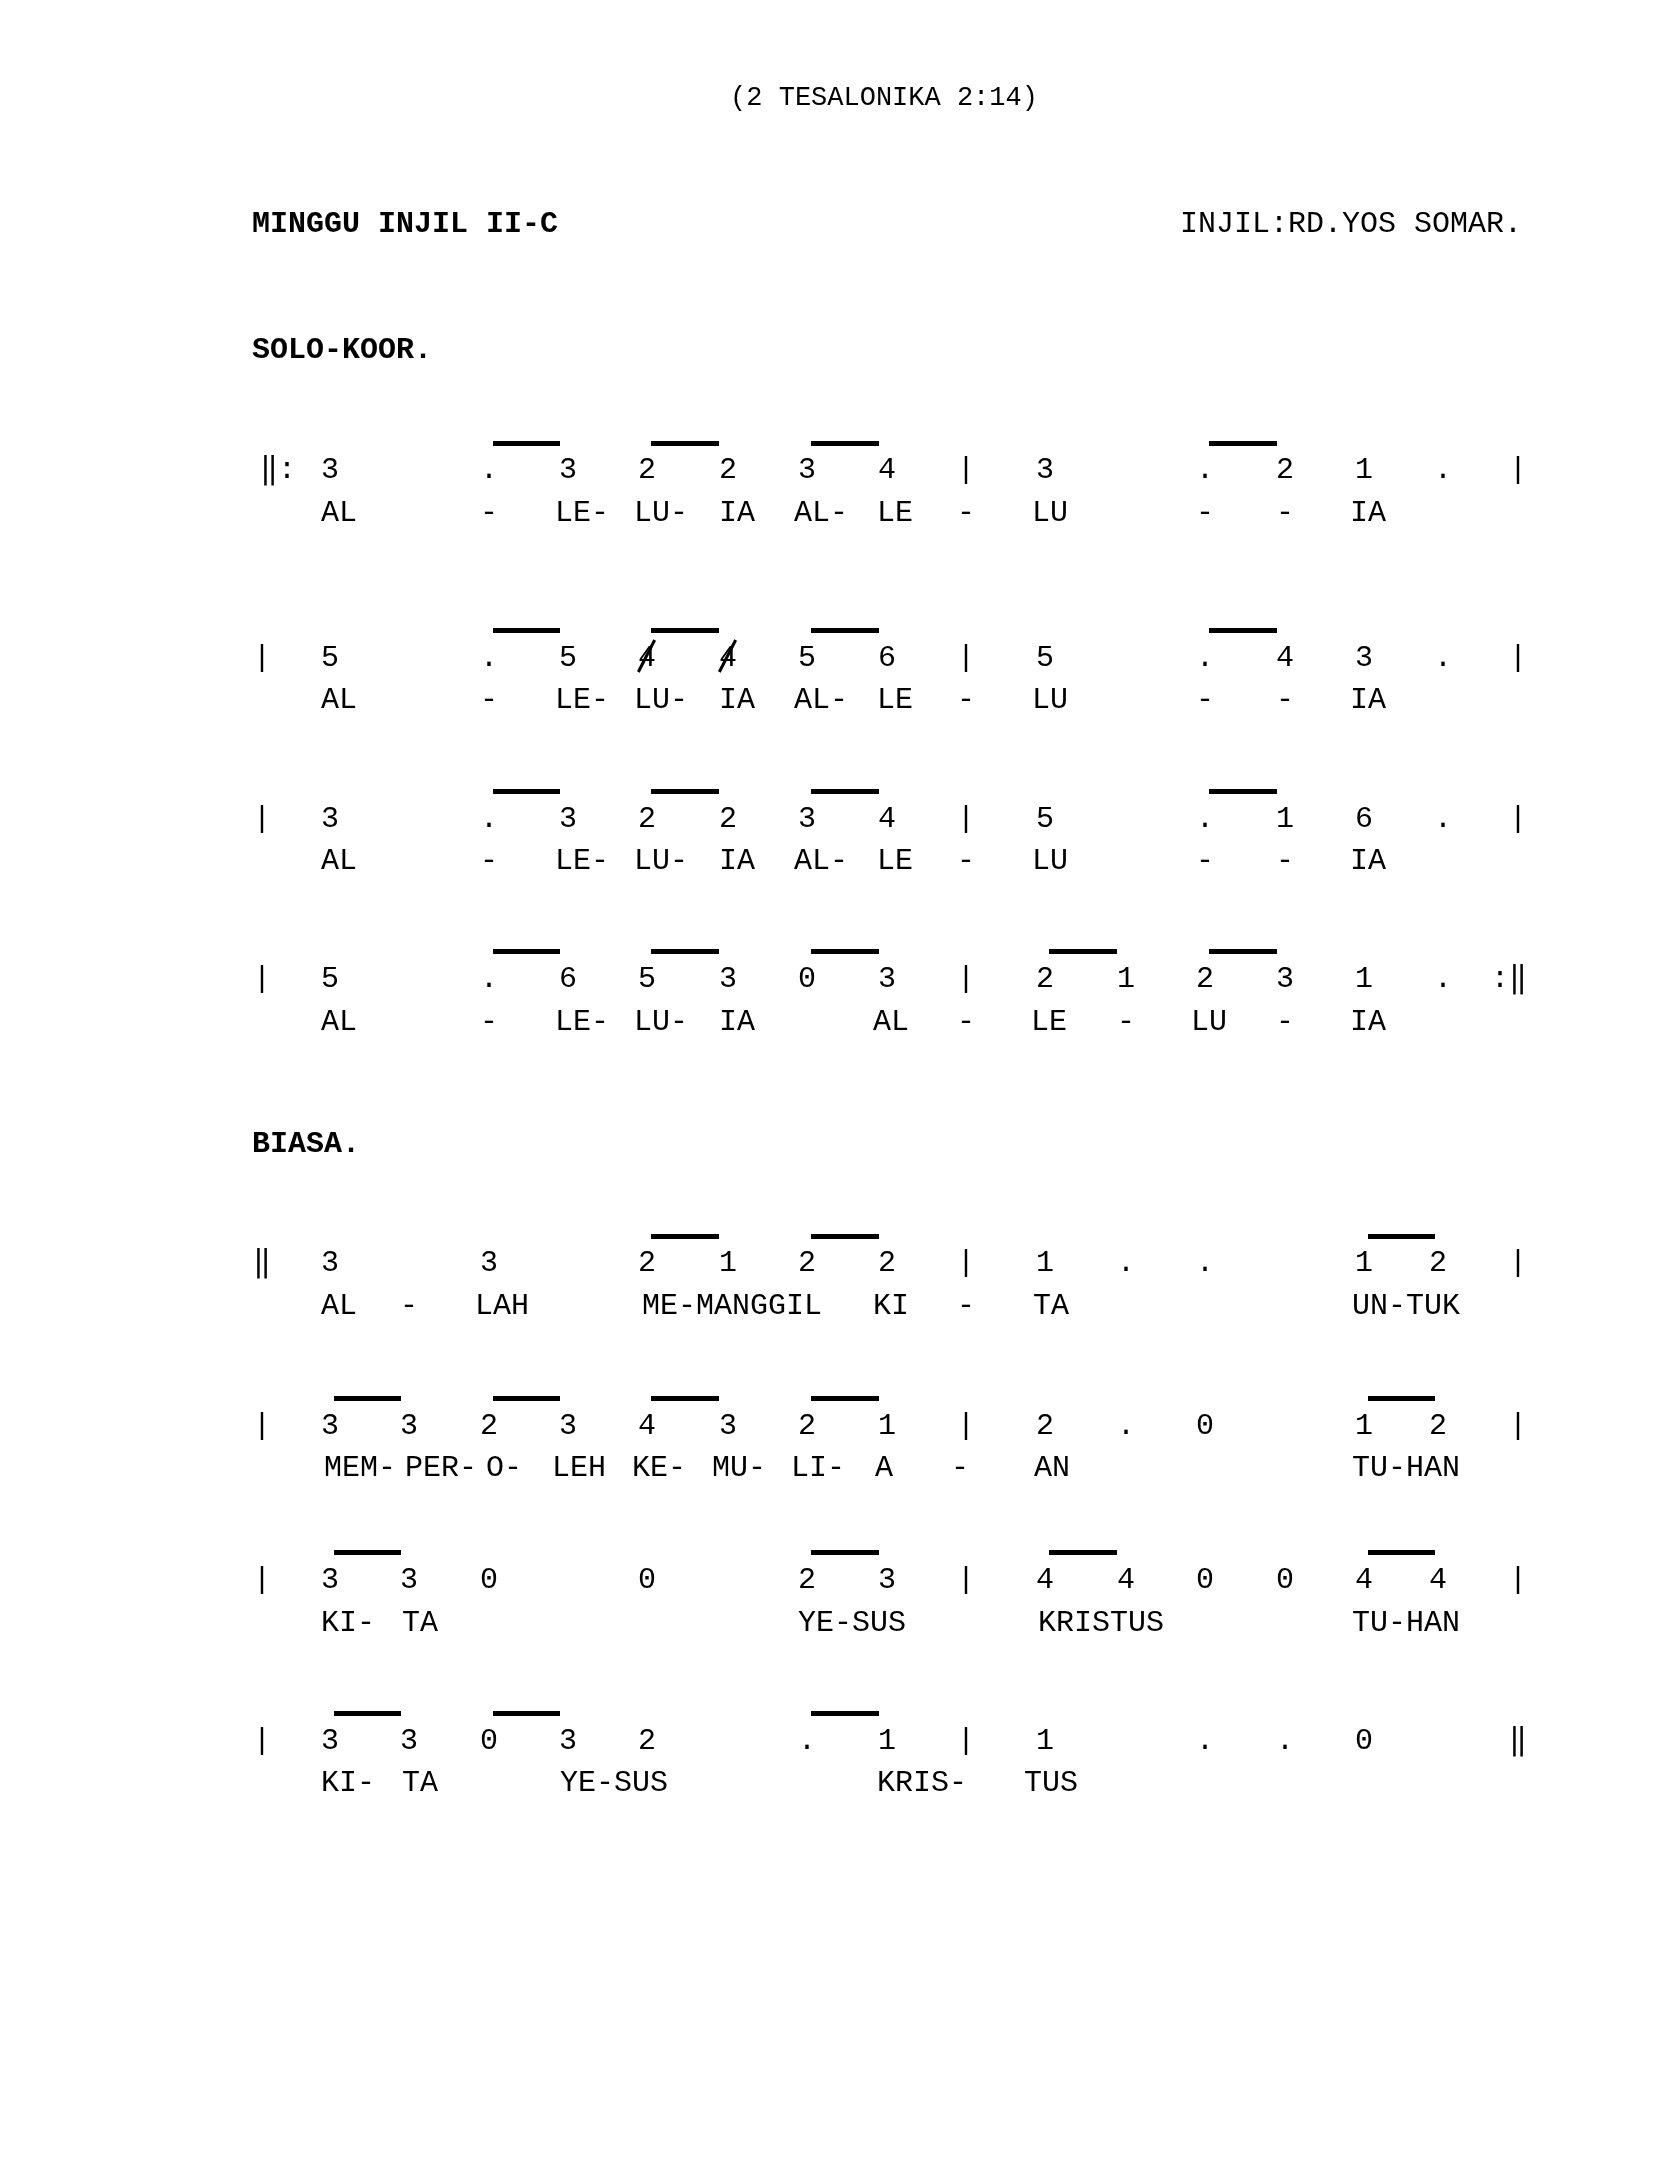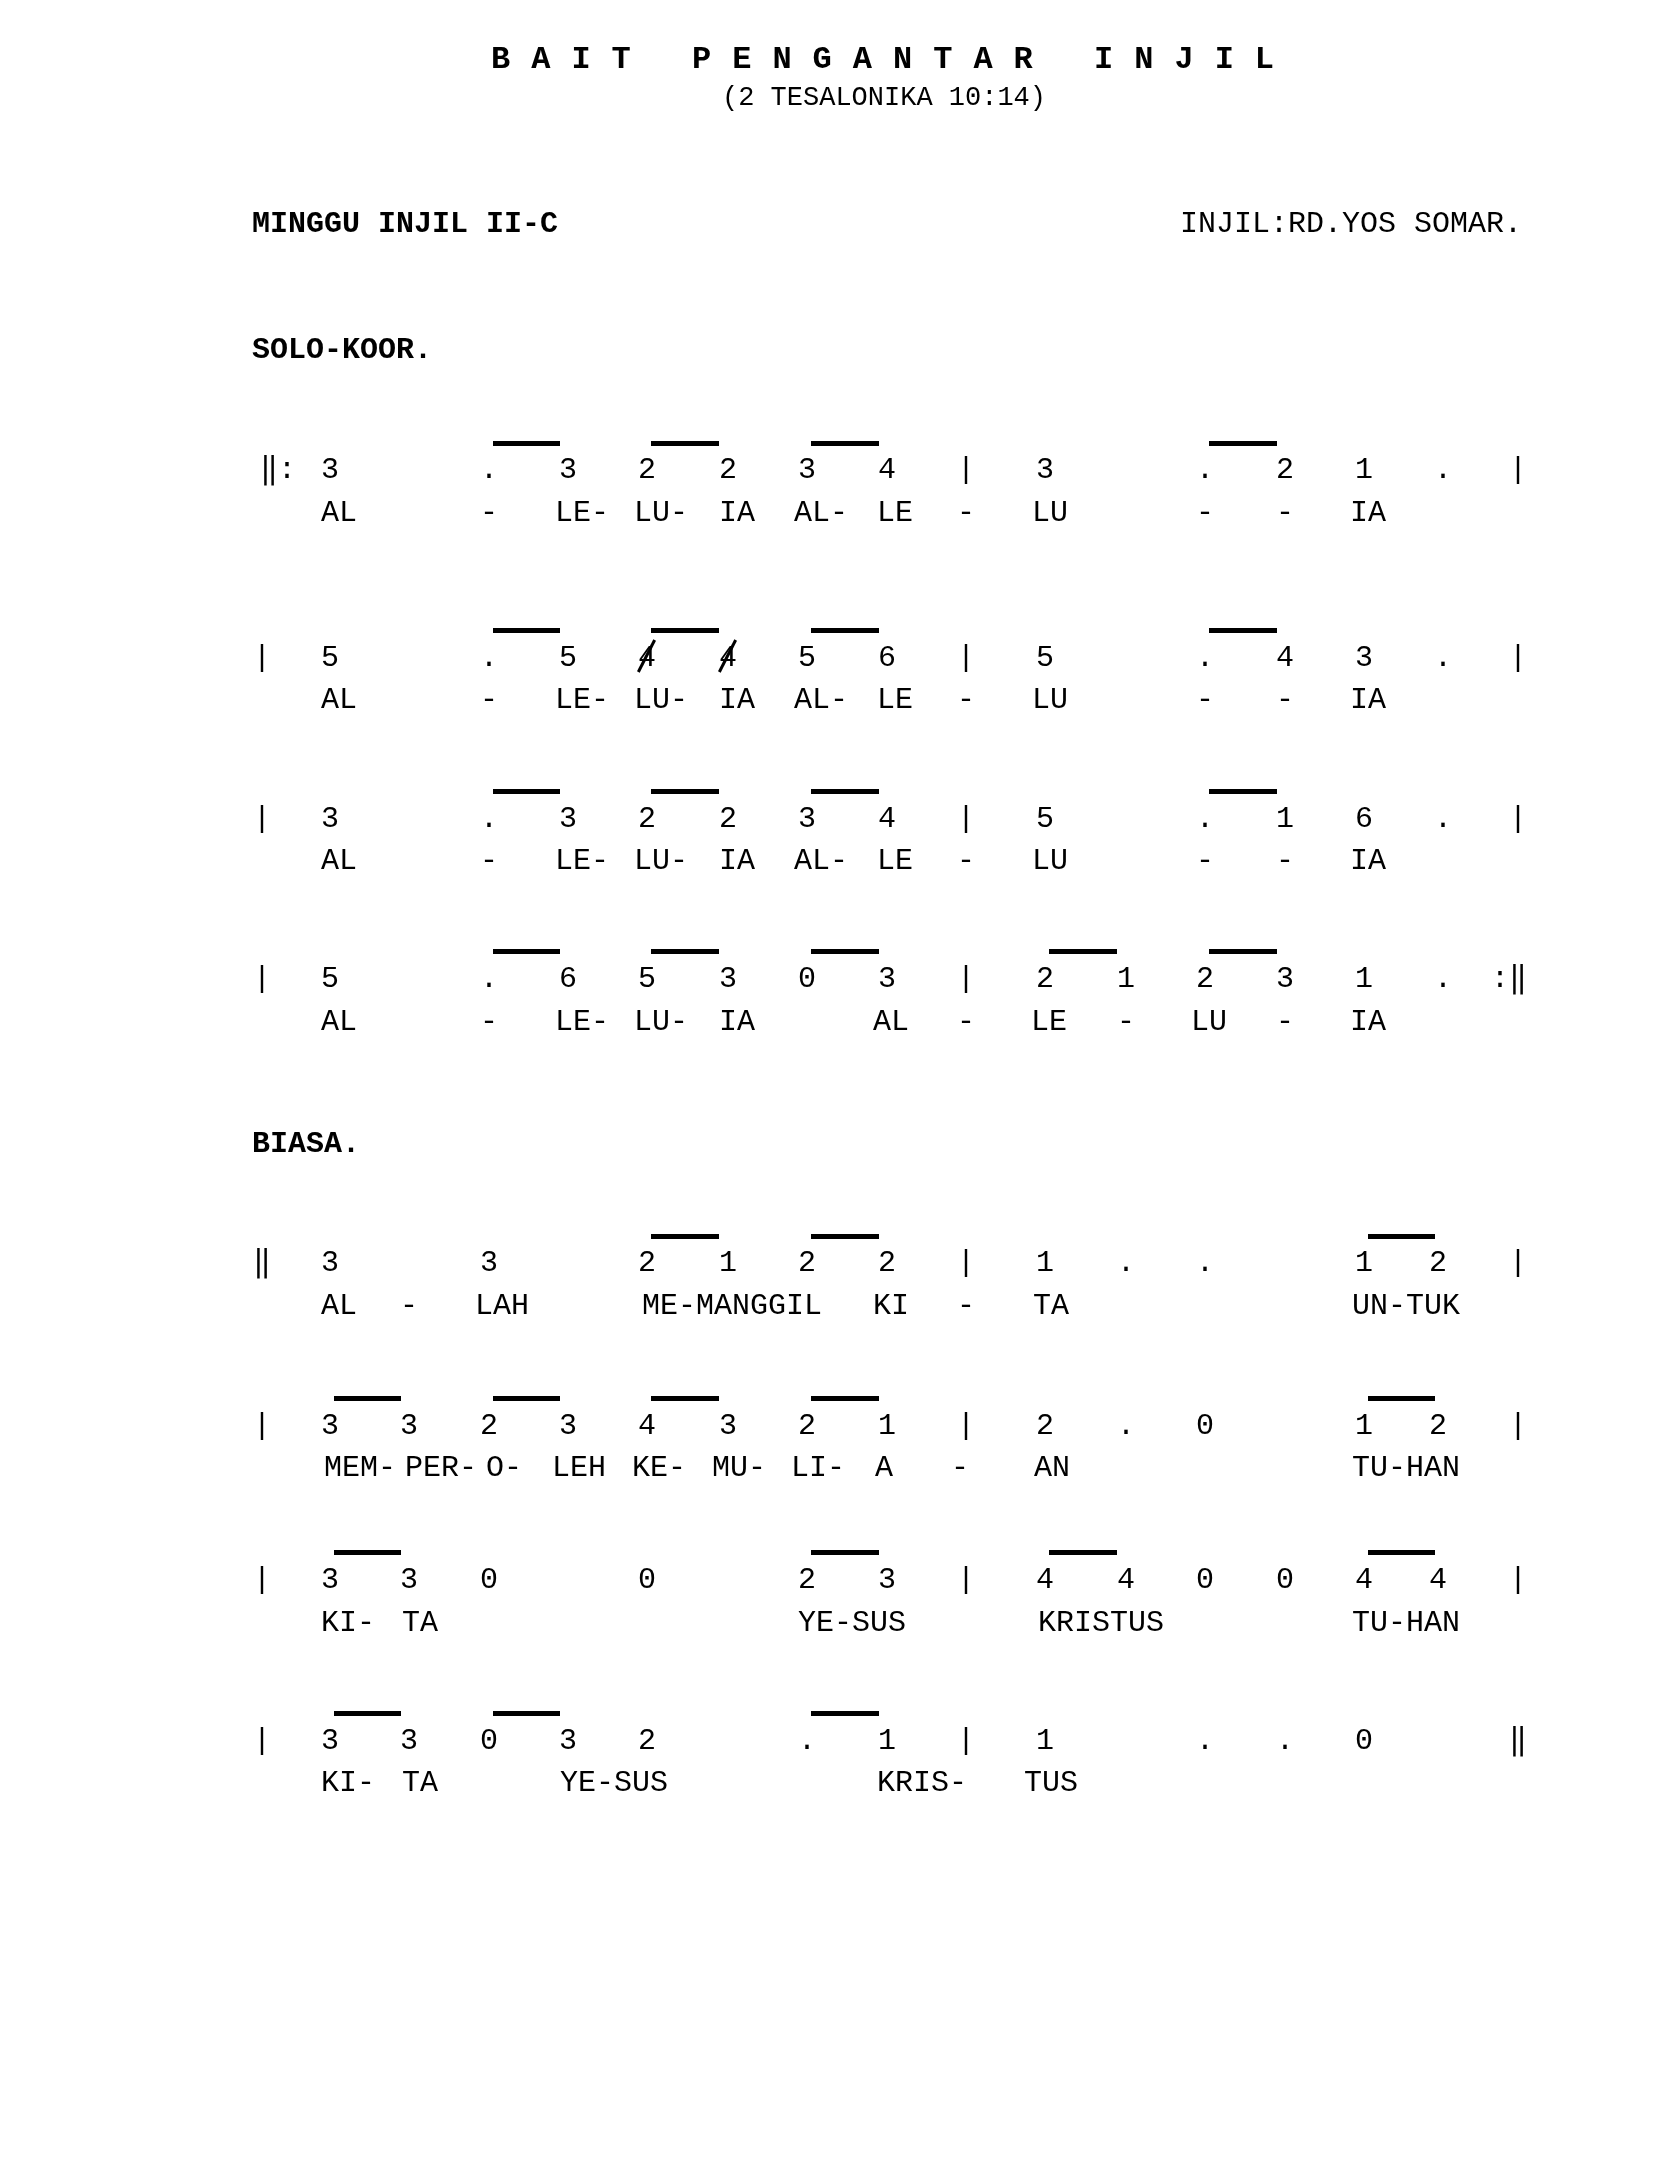--- a/index.html
+++ b/index.html
@@ -49,22 +49,21 @@
     left:50%;top:-5px;width:3px;height:36px;
     margin-left:-2px;
     background:#000;
     transform:rotate(27deg);
   }
 </style>
 </head>
 <body>
 
 <div class="page">
-  <div class="doc-title">BAIT PENGANTAR INJIL</div>
-  <div class="doc-subtitle">(2 TESALONIKA 10:14)</div>
+  <div class="doc-subtitle">(2 TESALONIKA 2:14)</div>
   <div class="meta-left">MINGGU INJIL II-C</div>
   <div class="meta-right">INJIL:RD.YOS SOMAR.</div>
   <div id="score">
       <div class="heading" style="top: 335px;">SOLO-KOOR.</div>
       <div class="mline">
         <div class="beam" style="left: 493px; width: 67px; top: 441px;"></div>
         <div class="beam" style="left: 651px; width: 68px; top: 441px;"></div>
         <div class="beam" style="left: 811px; width: 68px; top: 441px;"></div>
         <div class="beam" style="left: 1209px; width: 68px; top: 441px;"></div>
         <span class="tok" style="left: 278px; top: 455px;">‖:</span>

